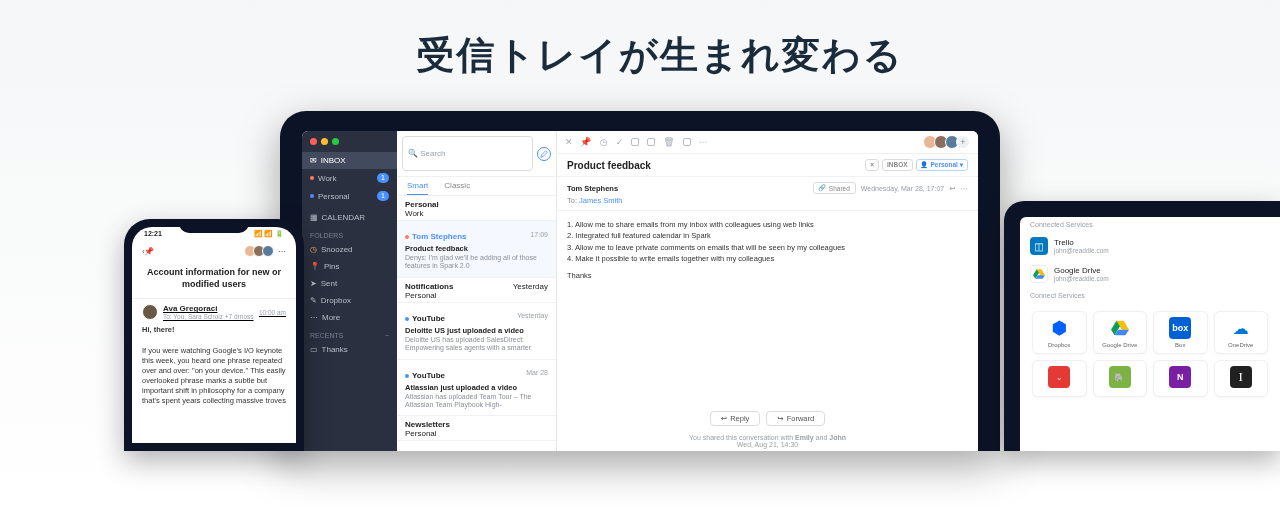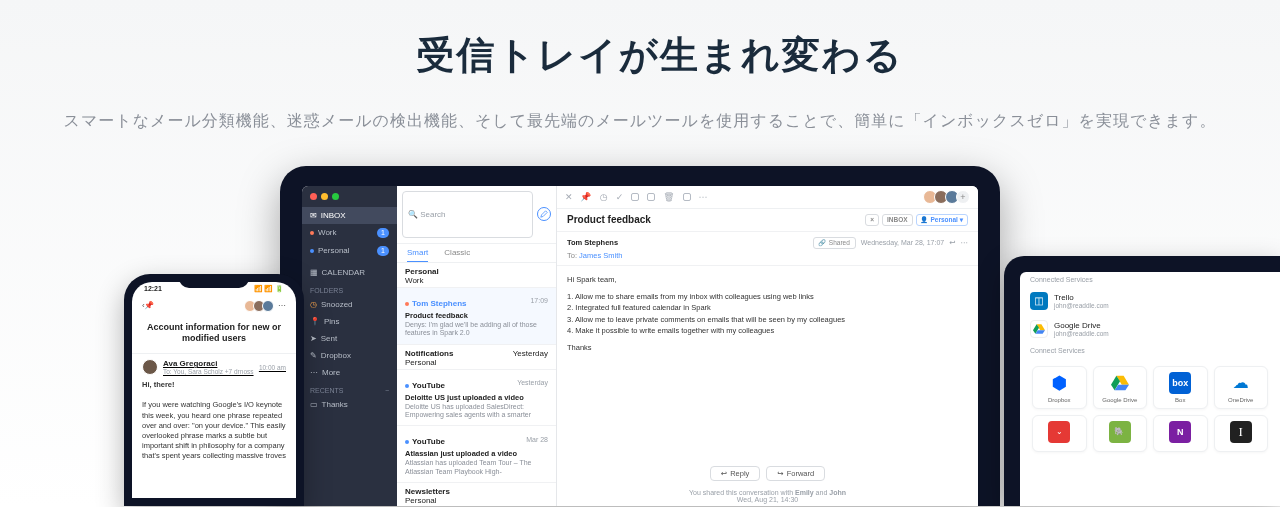--- a/index.html
+++ b/index.html
@@ -23,21 +23,21 @@
 .sb-item { display:flex; align-items:center; padding:4px 8px; justify-content:space-between; }
 .sb-item.hl { background:#424a5e; color:#fff; }
 .sb-item .l { display:flex; align-items:center; gap:4px;}
 .sb-sec { padding:6px 8px 2px; font-size:7px; color:#7a8294; text-transform:uppercase; }
 .badge { background:#4a90ff; color:#fff; border-radius:6px; padding:0 4px; font-size:7px; line-height:10px;}
 .bullet { width:4px;height:4px;border-radius:50%; display:inline-block; }
 
 
 .ml { width: 160px; border-right:1px solid #e5e7ea; background:#fff; display:flex; flex-direction:column; }
 .ml-sr { display:flex; padding:5px; gap:4px; align-items:center; border-bottom:1px solid #eef0f2;}
-.sbox { flex:1; border:1px solid #d9dce0; border-radius:4px; padding:18px 5px; font-size:8px; color:#9aa0a8;}
+.sbox { flex:1; border:1px solid #d9dce0; border-radius:4px; padding:12px 5px; font-size:8px; color:#9aa0a8;}
 .compose { width:14px;height:14px;border:1px solid #4a90ff;border-radius:50%;display:flex;align-items:center;justify-content:center;}
 .tabs { display:flex; gap:16px; padding:4px 10px 0; font-size:8px; border-bottom:1px solid #eef0f2;}
 .tab { padding-bottom:4px; color:#888; }
 .tab.act { color:#4a90ff; border-bottom:1.5px solid #4a90ff; }
 .mg { padding:4px 8px 6px; border-bottom:1px solid #f0f1f3; }
 .mg .top { display:flex; justify-content:space-between; align-items:center;}
 .mg .nm { font-size:8px; font-weight:600; color:#222;}
 .mg .tm { font-size:7px; color:#9aa0a8;}
 .mg .sj { font-size:7.5px; color:#222; font-weight:600; margin-top:1px;}
 .mg .pv { font-size:7px; color:#8a8f98; line-height:1.2; margin-top:1px;}
@@ -100,21 +100,20 @@
 .cell { background:#fff; border:1px solid #eef0f2; border-radius:6px; padding:5px 2px; text-align:center; box-shadow:0 1px 3px rgba(0,0,0,0.04);}
 .cell .ic { width:22px; height:22px; margin:0 auto 3px; border-radius:4px; display:flex; align-items:center; justify-content:center;}
 .cell .lb { font-size:6px; color:#666;}
 .tbic{width:8px;height:8px;border:1px solid #b5bbc4;border-radius:2px;}
 </style>
 </head>
 <body>
 
 <div class="hero">
   <h1>受信トレイが生まれ変わる</h1>
-  <p>スマートなメール分類機能、迷惑メールの検出機能、そして最先端のメールツールを使用することで、簡単に「インボックスゼロ」を実現できます。</p>
 </div>
 
 <div class="devices">
 
 <div class="laptop">
 <div class="laptop-screen">
 
   <div class="sb">
     <div class="sb-dots">
       <span class="dot dot-r"></span>
@@ -275,21 +274,20 @@
                   <span>Shared</span>
                 </span>
           <span class="dte">Wednesday, Mar 28, 17:07</span>
           <span style="color:#9aa0a8">↩</span>
           <span style="color:#9aa0a8">⋯</span>
         </span>
       </div>
       <div class="to"><span>To:</span> <a>James Smith</a></div>
     </div>
     <div class="dt-b">
-      <p>Hi Spark team,</p>
       <p><span>1. Allow me to share emails from my inbox with colleagues using web links</span><br><span>2. Integrated full featured calendar in Spark</span><br><span>3. Allow me to leave private comments on emails that will be seen by my colleagues</span><br><span>4. Make it possible to write emails together with my colleagues</span></p>
       <p>Thanks</p>
     </div>
     <div class="dt-a">
       <div class="abtn">
               <span>↩</span>
               <span>Reply</span>
             </div>
       <div class="abtn">
               <span>↪</span>

